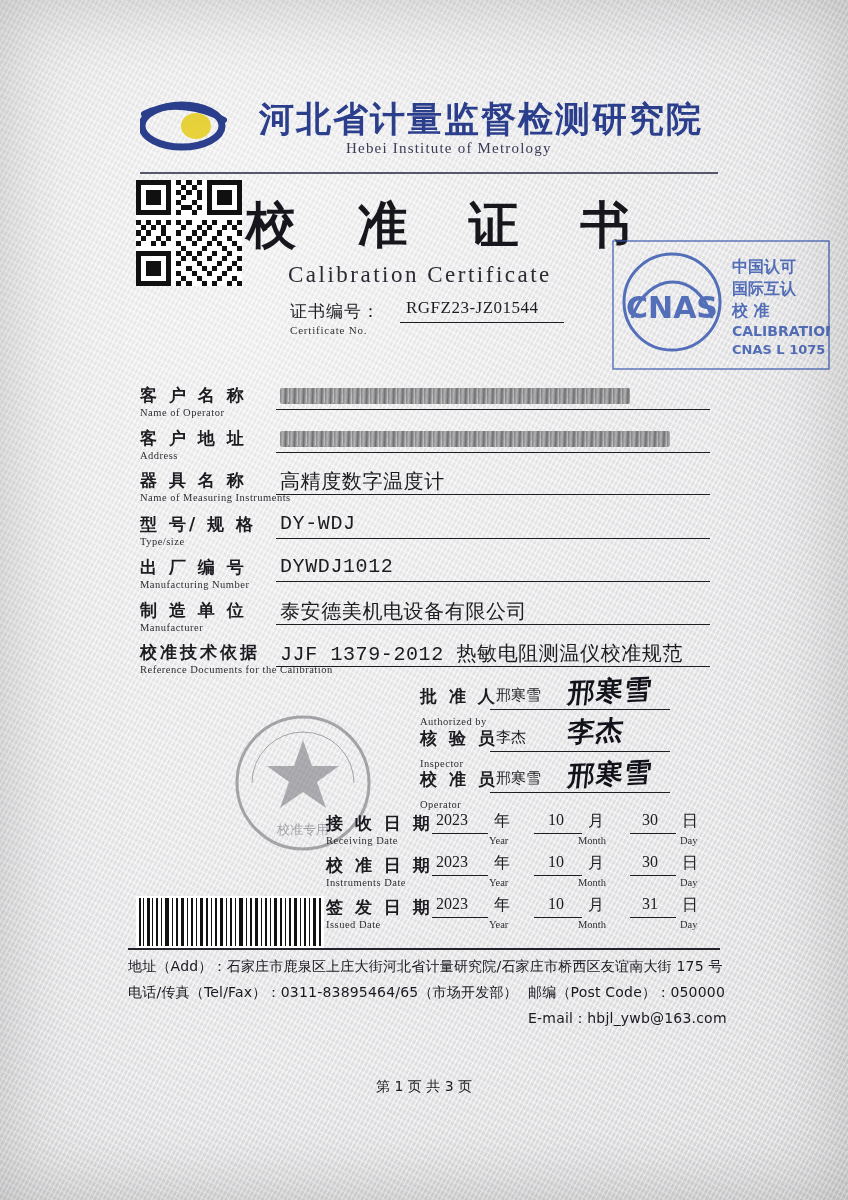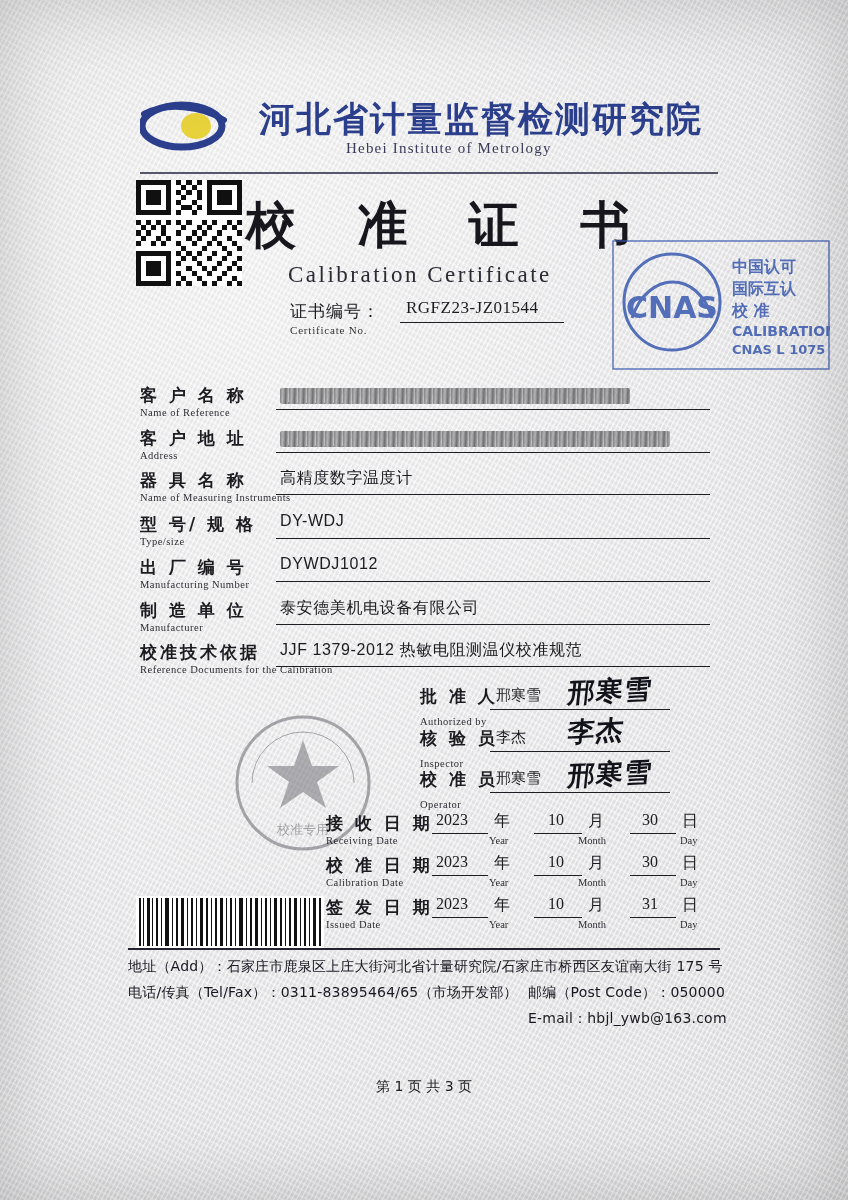--- a/index.html
+++ b/index.html
@@ -116,22 +116,22 @@
     font-size: 17px; font-weight: 700; letter-spacing: 3px;
     font-family: "DejaVu Sans", sans-serif; white-space: nowrap;
   }
   .f-en {
     position: absolute; left: 0; top: 23px;
     font-size: 10.5px; letter-spacing: .5px; color: #2d2d33;
     font-family: "Liberation Serif", serif; white-space: nowrap;
   }
   .f-val {
     position: absolute; top: -1px;
-    font-size: 16px; letter-spacing: .6px;
-    font-family: Liberation Sans, sans-serif; white-space: nowrap;
+    font-size: 20px; letter-spacing: .6px;
+    font-family: Liberation Mono, monospace; white-space: nowrap;
   }
   .f-line {
     position: absolute; height: 1px; background: #1d1d22; top: 25px;
   }
   .redacted {
     position: absolute; top: 1px; height: 16px;
     background:
       repeating-linear-gradient(92deg, rgba(110,110,112,0.85) 0px, rgba(140,140,142,0.6) 3px, rgba(95,95,97,0.9) 6px, rgba(150,150,152,0.5) 9px);
     border-radius: 2px;
     filter: blur(0.4px);
@@ -365,21 +365,21 @@
     <svg viewBox="0 0 142 142" width="142" height="142">
       <circle cx="71" cy="71" r="66" fill="none" stroke="#4a4a52" stroke-width="3"></circle>
       <path d="M71 28 L80 54 L107 54 L85 70 L94 96 L71 80 L48 96 L57 70 L35 54 L62 54 Z" fill="#5a5a62"></path>
       <path d="M20 71 A51 51 0 0 1 122 71" fill="none" stroke="#4a4a52" stroke-width="1"></path>
       <text x="71" y="122" text-anchor="middle" font-family="DejaVu Sans, sans-serif" font-size="13" fill="#4a4a52">校准专用</text>
     </svg>
   </div>
 
   <div class="field-row" style="top:384px">
     <div class="f-cn">客 户 名 称</div>
-    <div class="f-en">Name of Reference</div>
+    <div class="f-en">Name of Operator</div>
     <div class="redacted" style="left:140px; width:350px; top:4px"></div>
     <div class="f-line" style="left:136px; width:434px;"></div>
   </div>
 
   <div class="field-row" style="top:427px">
     <div class="f-cn">客 户 地 址</div>
     <div class="f-en">Address</div>
     <div class="redacted" style="left:140px; width:390px; top:4px"></div>
     <div class="f-line" style="left:136px; width:434px;"></div>
   </div>
@@ -455,21 +455,21 @@
     <div class="d-unit-cn" style="left:262px">月</div>
     <div class="d-unit-en" style="left:252px">Month</div>
     <div class="d-num" style="left:316px">30</div>
     <div class="d-line" style="left:304px; width:46px"></div>
     <div class="d-unit-cn" style="left:356px">日</div>
     <div class="d-unit-en" style="left:354px">Day</div>
   </div>
 
   <div class="abs" style="left:326px; top:854px; width:400px">
     <div class="date-cn">校 准 日 期</div>
-    <div class="date-en">Calibration Date</div>
+    <div class="date-en">Instruments Date</div>
     <div class="d-num" style="left:110px">2023</div>
     <div class="d-line" style="left:106px; width:56px"></div>
     <div class="d-unit-cn" style="left:168px">年</div>
     <div class="d-unit-en" style="left:163px">Year</div>
     <div class="d-num" style="left:222px">10</div>
     <div class="d-line" style="left:208px; width:48px"></div>
     <div class="d-unit-cn" style="left:262px">月</div>
     <div class="d-unit-en" style="left:252px">Month</div>
     <div class="d-num" style="left:316px">30</div>
     <div class="d-line" style="left:304px; width:46px"></div>

